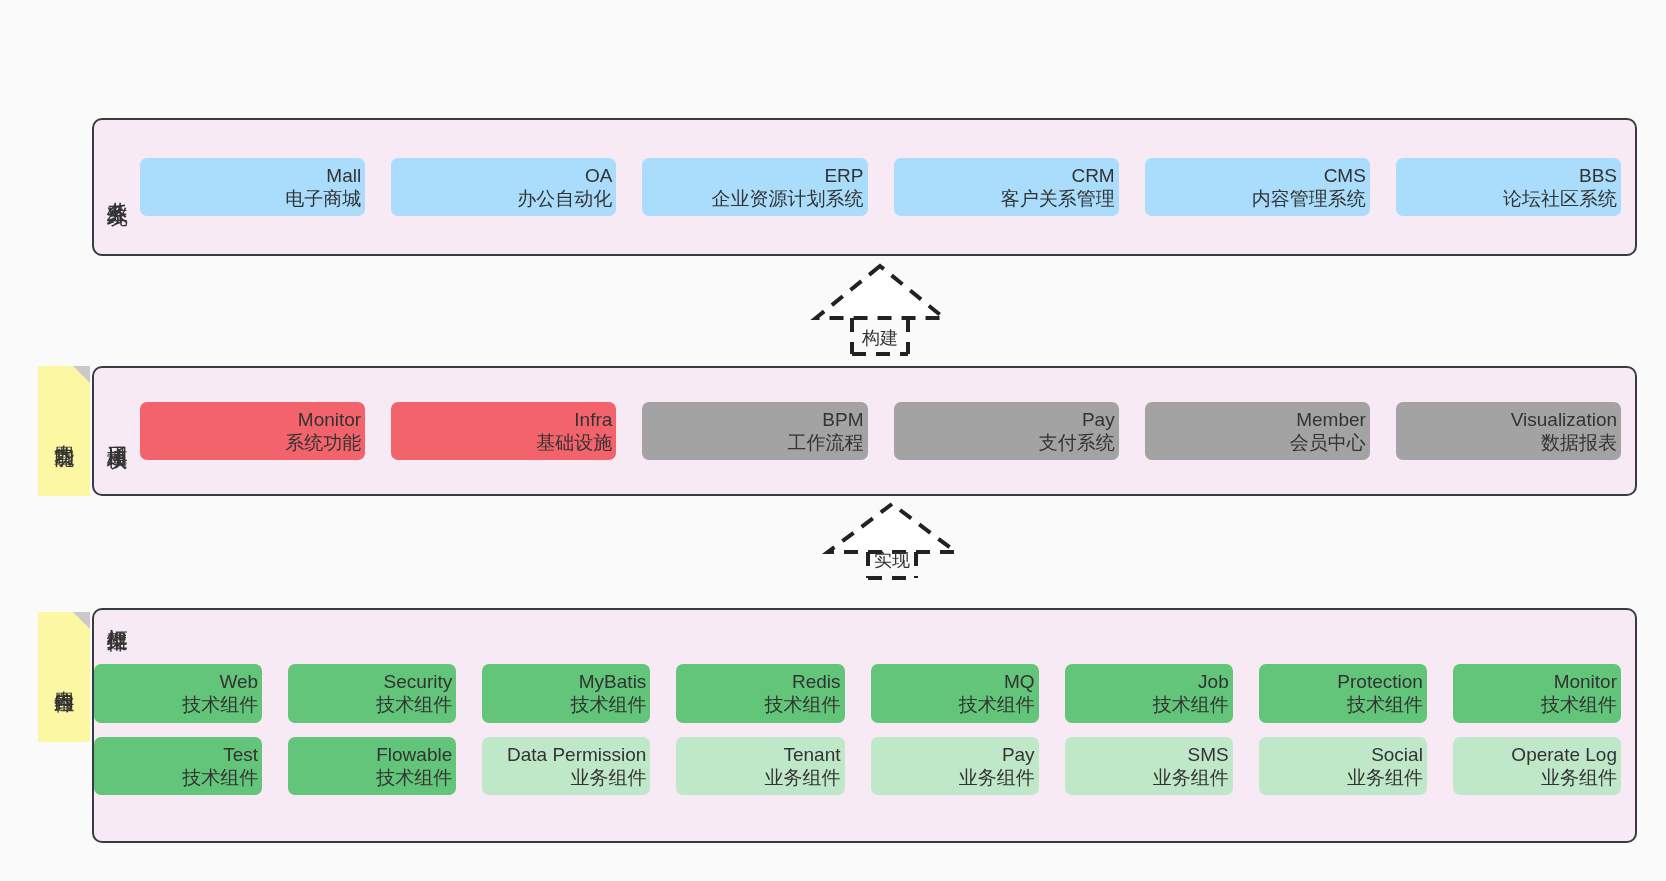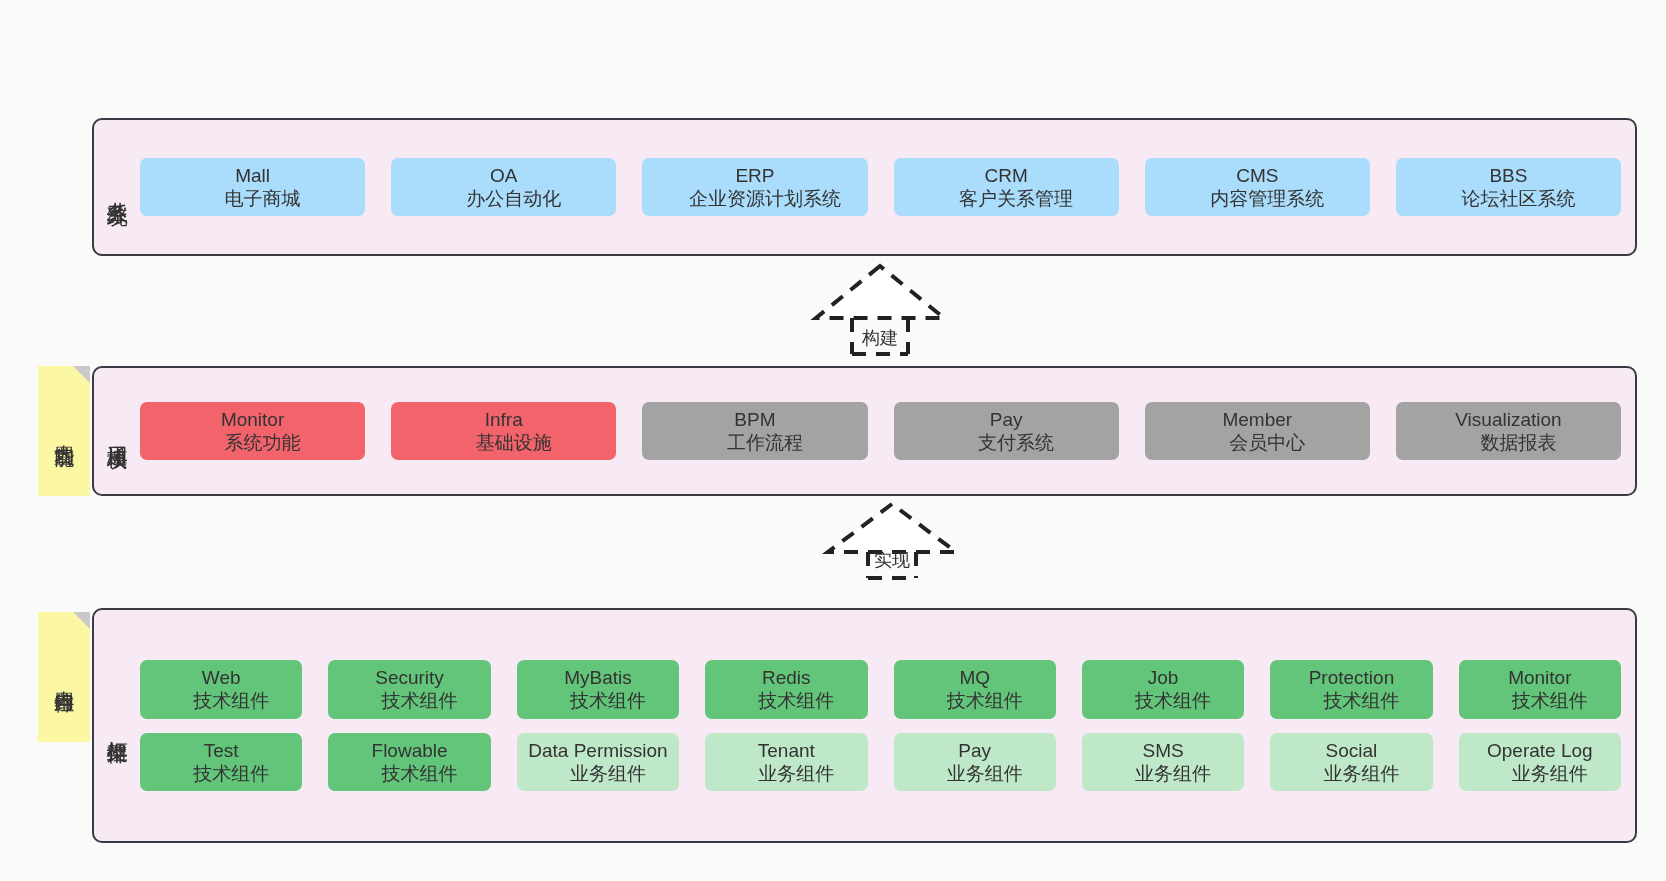--- a/index.html
+++ b/index.html
@@ -55,21 +55,21 @@
     flex-direction: row;
     gap: 26px;
   }
 
   
   .box {
     flex: 1 1 0;
     border-radius: 7px;
     display: flex;
     flex-direction: column;
-    align-items: center;
+    align-items: flex-end;
     justify-content: center;
     text-align: center;
     color: #333;
     line-height: 1.22;
     padding: 6px 4px;
     min-width: 0;
   }
   .box .t-en { font-size: 19px; }
   .box .t-cn { font-size: 19px; padding-left: 20px; }
 
@@ -222,21 +222,21 @@
       <path d="M56 78 L104 78" stroke="#222222" stroke-width="4" stroke-dasharray="14 10" fill="none"></path>
     </svg>
     <span class="arrow-label" style="top:48px;">实现</span>
   </div>
 
   <div class="note" id="note-builtin-component" style="left:38px; top:612px; width:52px; height:130px;">
     <span class="fold"></span>
     <span>内置组件</span>
   </div>
 
-  <div class="layer" id="layer-framework-components" style="left:92px; top:608px; width:1545px; height:235px;">
+  <div class="layer" id="layer-framework-components" style="left:92px; top:608px; width:1545px; height:235px;flex-direction:column;">
     <div class="layer-title">框架组件</div>
     <div class="layer-body">
 
       <div class="row">
         <div class="box c-green">
           <span class="t-en">Web</span>
           <span class="t-cn">技术组件</span>
         </div>
         <div class="box c-green">
           <span class="t-en">Security</span>

